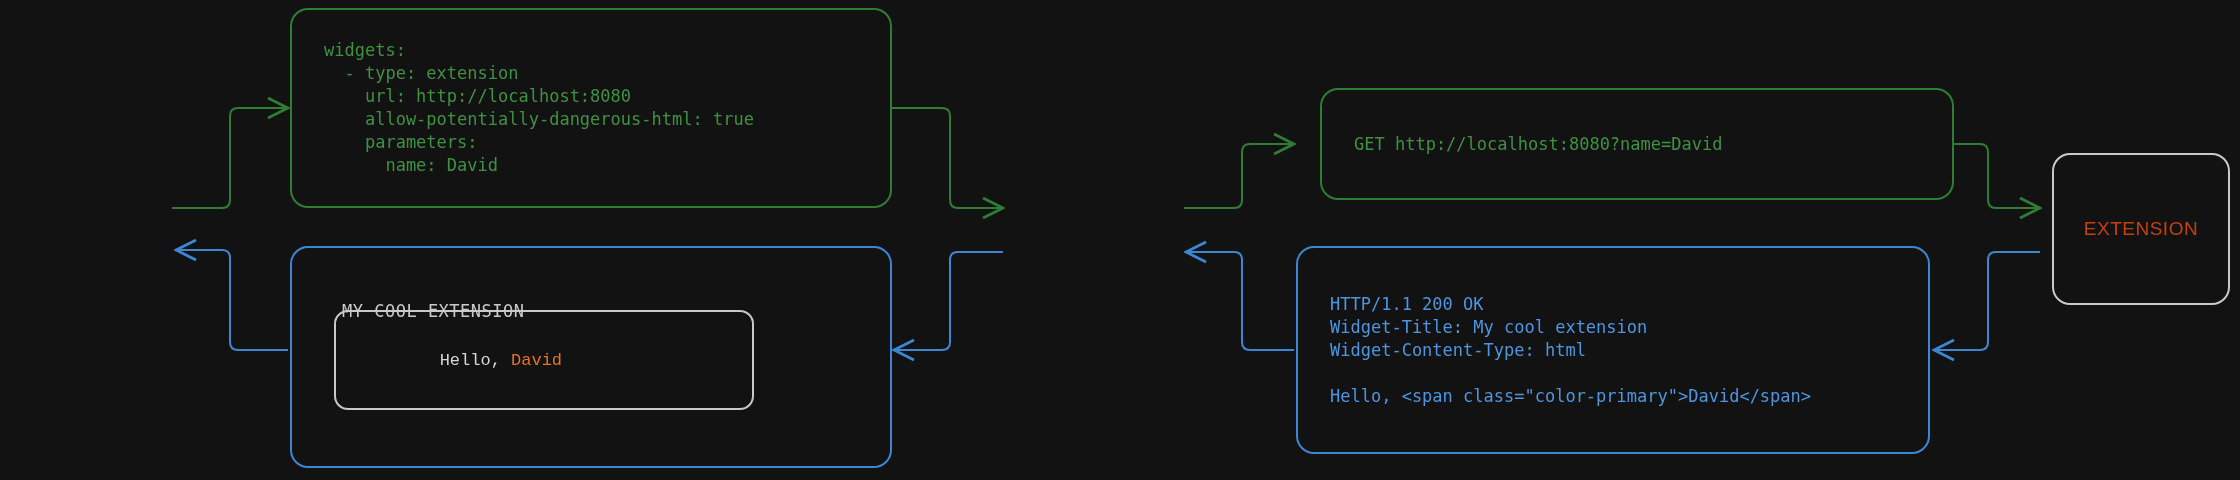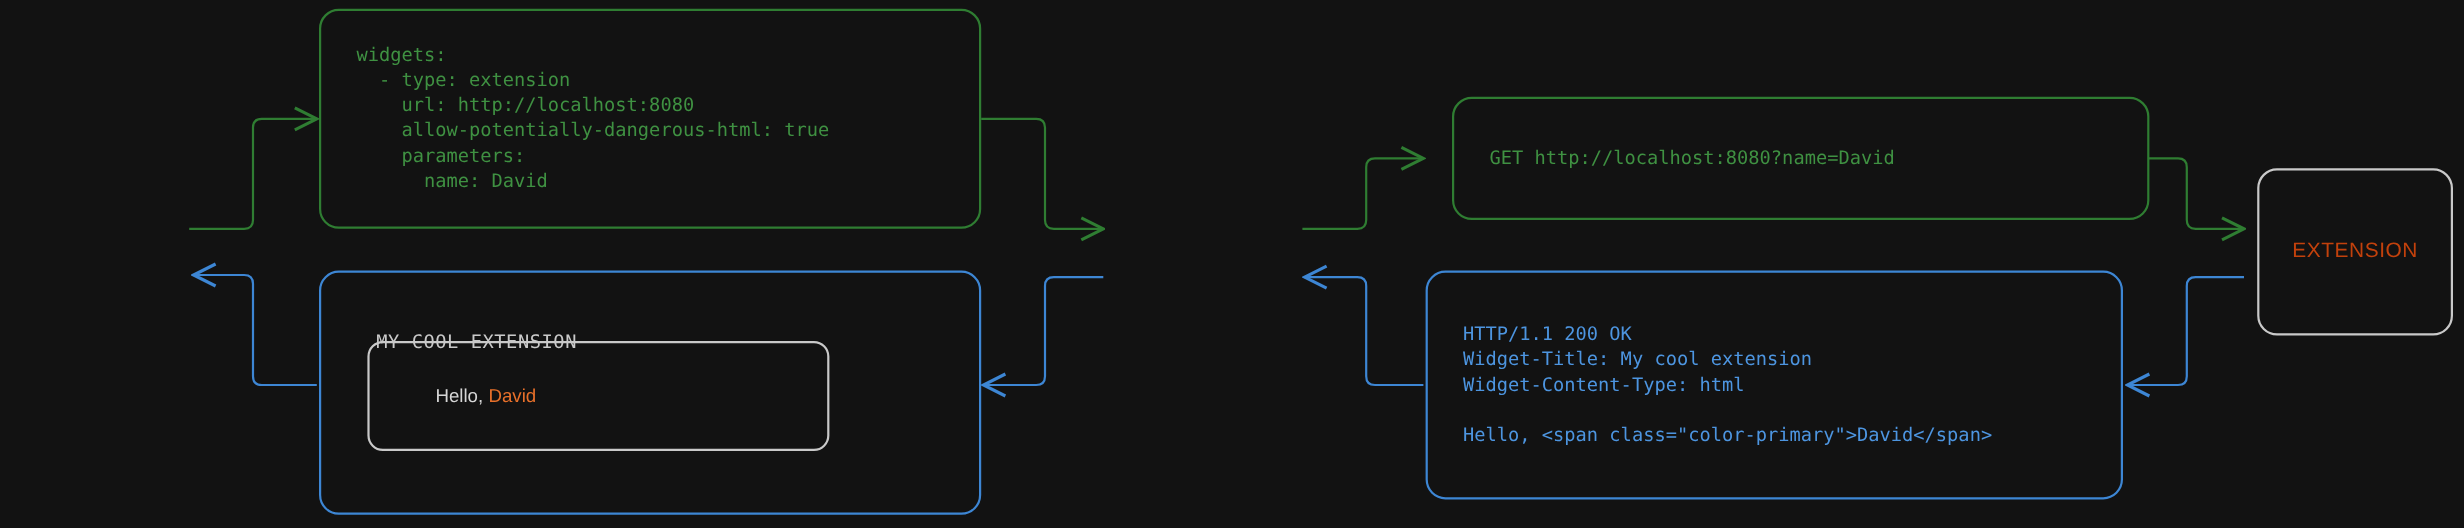--- a/index.html
+++ b/index.html
@@ -92,21 +92,21 @@
     left: 42px;
     top: 62px;
     width: 420px;
     height: 100px;
     border: 2px solid #c9c9c9;
     border-radius: 14px;
     display: flex;
     align-items: center;
   }
   .widget-card-text {
-    font-family: Liberation Sans, sans-serif;
+    font-family: Liberation Mono, monospace;
     font-size: 17px;
     color: #d6d6d6;
     padding-left: 22px;
     white-space: pre;
   }
   .accent-name { color: #e8702a; }
 </style>
 </head>
 <body>
 

